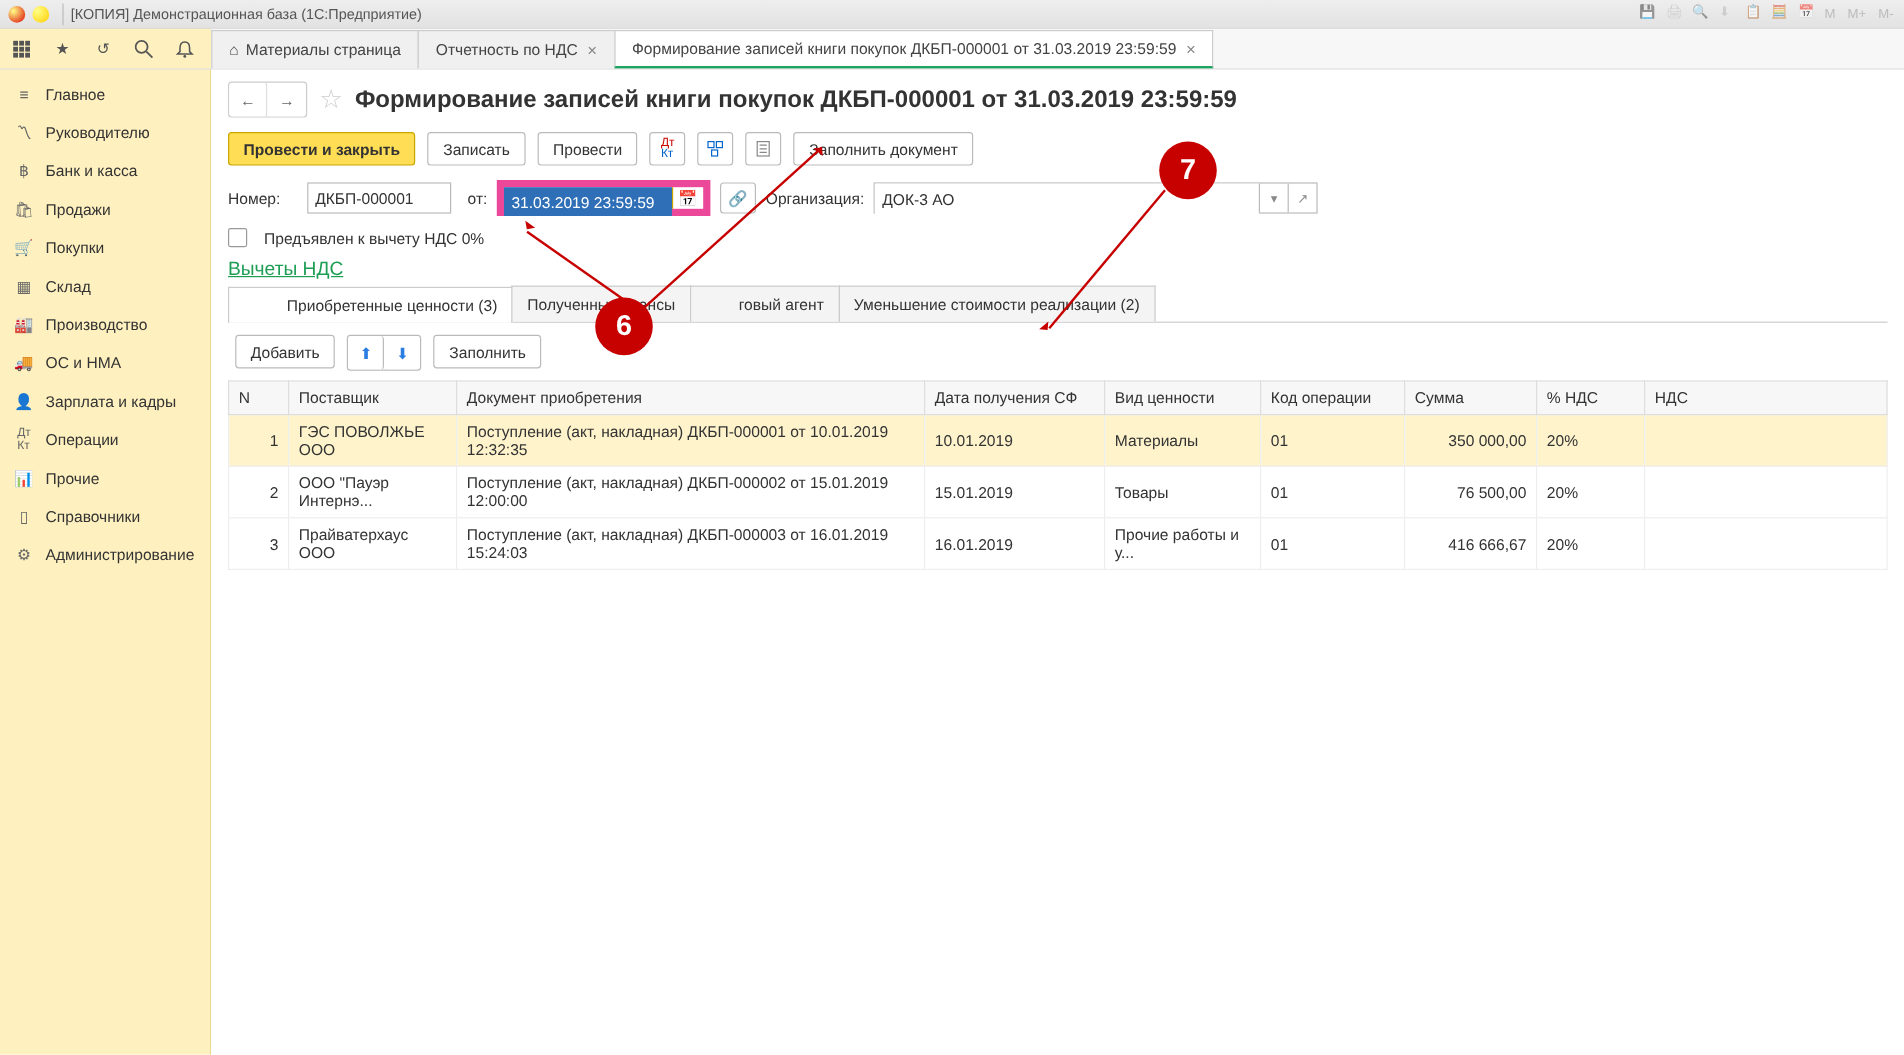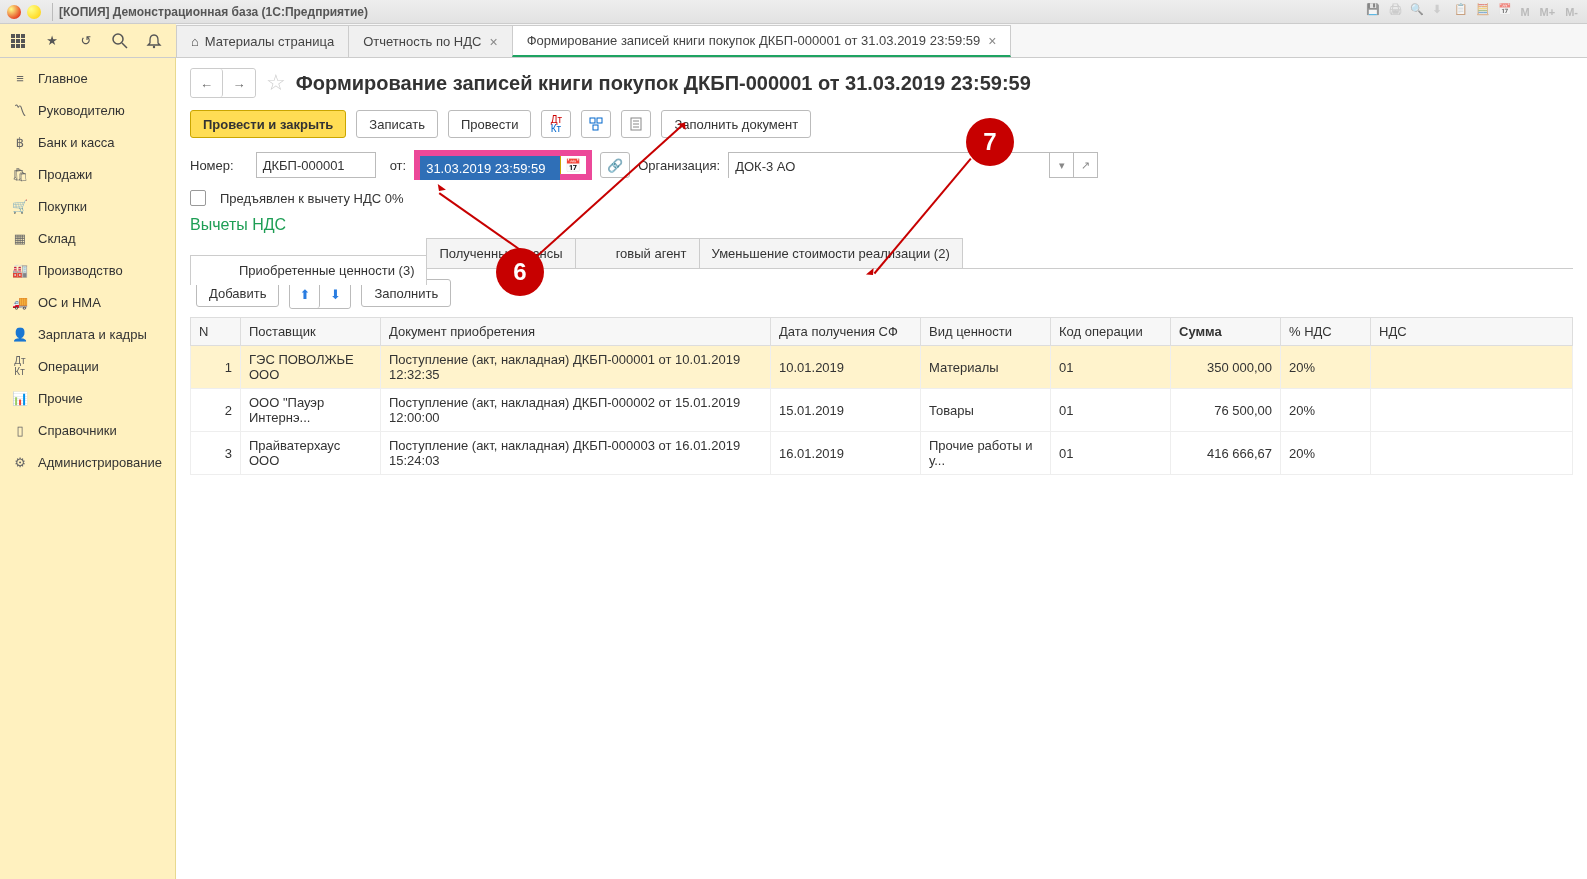--- a/index.html
+++ b/index.html
@@ -1,17 +1,17 @@
 <!DOCTYPE html>
 <html><head>
 <meta charset="utf-8">
 <style>
   * { box-sizing: border-box; font-family: Arial, sans-serif; }
   body { margin:0; padding:0; background:#fff; font-size:13px; color:#333; }
-  .titlebar { background: linear-gradient(#eee,#e2e2e2); height:24px; display:flex; align-items:center; padding:0 6px; border-bottom:1px solid #ccc; font-size:12px; color:#555;font-weight:bold;}
+  .titlebar { background: linear-gradient(#eee,#e2e2e2); height:24px; display:flex; align-items:center; padding:0 6px; border-bottom:1px solid #ccc; font-size:12px; color:#555;}
   .tb-icon { width:16px; height:16px; margin-right:4px; display:inline-flex; align-items:center; justify-content:center;}
   .tb-circle-red { width:14px;height:14px;border-radius:50%; background:radial-gradient(circle at 30% 30%,#ff8,#d00);}
   .tb-circle-yellow { width:14px;height:14px;border-radius:50%; background:radial-gradient(circle at 30% 30%,#ff8,#fc0);}
   .tb-sep { width:1px;height:18px;background:#bbb;margin:0 6px;}
   .tb-right { margin-left:auto; display:flex; gap:4px; align-items:center;}
   .tb-right span { color:#bbb; font-size:11px; padding:0 3px;}
   .tb-right .ic { width:18px;height:18px;opacity:.6;}
   .topbar { height:34px; border-bottom:1px solid #ccc; display:flex; align-items:stretch;}
   .topbar-left { width:176px; background:#fff1bf; display:flex; align-items:center; padding:0 4px; gap:6px;}
   .topbar-left .tbtn { width:28px;height:28px;display:flex;align-items:center;justify-content:center;color:#555;}
@@ -36,24 +36,24 @@
   .btn-primary { background:#ffdd54; border-color:#caa600; font-weight:bold;}
   .btn-icon { width:30px;padding:0;justify-content:center;}
   .form-row { display:flex; align-items:center; gap:8px; margin-bottom:10px; font-size:13px;}
   .form-row label { color:#333;}
   .inp { height:26px; border:1px solid #bbb; padding:0 6px; background:#fff; display:flex; align-items:center;}
   .inp-sel { background:#2f6fb7; color:#fff;}
   .date-wrap { display:flex; border:6px solid #ec4899; height:30px;}
   .date-wrap .inp { border:none; height:24px;}
   .date-btn { width:26px;border-left:1px solid #caa600;display:flex;align-items:center;justify-content:center;color:#888;}
   .chk { width:16px;height:16px;border:1px solid #999;border-radius:2px;background:#fff;display:inline-block;margin-right:6px;vertical-align:middle;}
-  .section-title { color:#1e9e55; font-size:16px; margin:6px 0 4px 0;}
+  .section-title { color:#1e9e55; font-size:16px; margin:6px 0 4px 0;text-decoration:underline;}
   .subtabs { display:flex; border-bottom:1px solid #ccc;}
   .subtab { padding:7px 12px; border:1px solid #ccc; border-bottom:none; background:#f4f4f4; font-size:13px; margin-right:-1px;}
-  .subtab.active { background:#fff; position:relative; top:17px;padding-left:48px;}
+  .subtab.active { background:#fff; position:relative; top:1px;padding-left:48px;}
   .tab-toolbar { display:flex; gap:10px; padding:10px 0 8px 6px;}
   .upd { display:flex; border:1px solid #bbb; border-radius:3px; overflow:hidden;}
   .upd .btn-icon{border:none;border-right:1px solid #bbb;width:30px;}
   .upd .btn-icon:last-child{border-right:none;}
   .table { border:1px solid #ccc; width:100%; border-collapse:collapse; font-size:13px;}
   .table th { background:#f7f7f7; border:1px solid #ddd; text-align:left; padding:6px 8px; font-weight:normal; color:#333;}
   .table td { border:1px solid #eee; padding:6px 8px;}
   .table tr.selected td { background:#fff3cc;}
   .num-col { text-align:right; width:50px;}
   .sum-col { text-align:right;}
@@ -277,21 +277,21 @@
 
     <table class="table">
       <thead>
         <tr>
           <th class="num-col">N</th>
           <th style="width:140px;">Поставщик</th>
           <th style="width:390px;">Документ приобретения</th>
           <th style="width:150px;">Дата получения СФ</th>
           <th style="width:130px;">Вид ценности</th>
           <th style="width:120px;">Код операции</th>
-          <th style="width:110px;font-weight:bold;">Сумма</th>
+          <th style="width:110px;">Сумма</th>
           <th style="width:90px;">% НДС</th>
           <th>НДС</th>
         </tr>
       </thead>
       <tbody id="table-body">
           <tr class="selected">
             <td class="num-col">1</td>
             <td>ГЭС ПОВОЛЖЬЕ ООО</td>
             <td>Поступление (акт, накладная) ДКБП-000001 от 10.01.2019 12:32:35</td>
             <td>10.01.2019</td>

